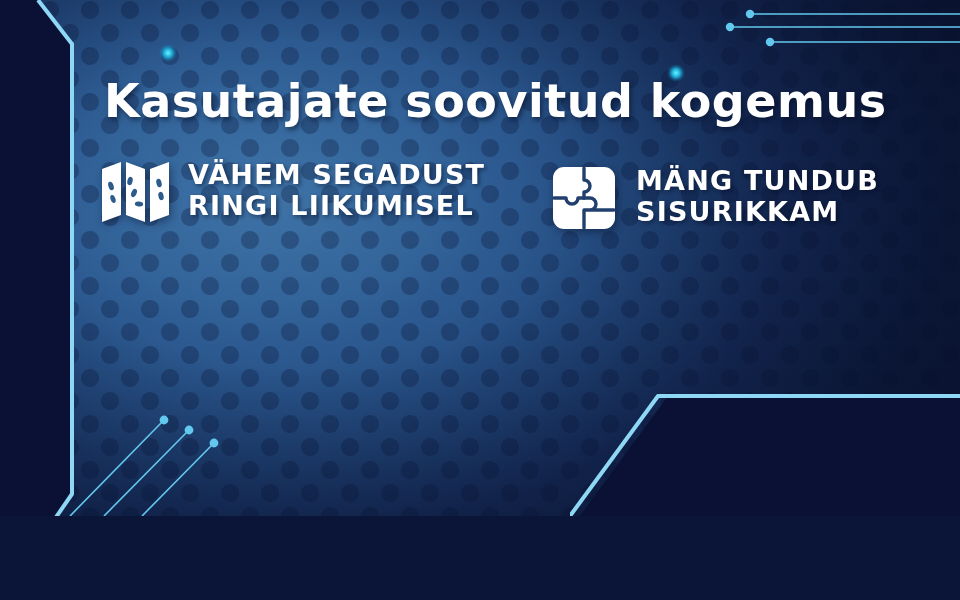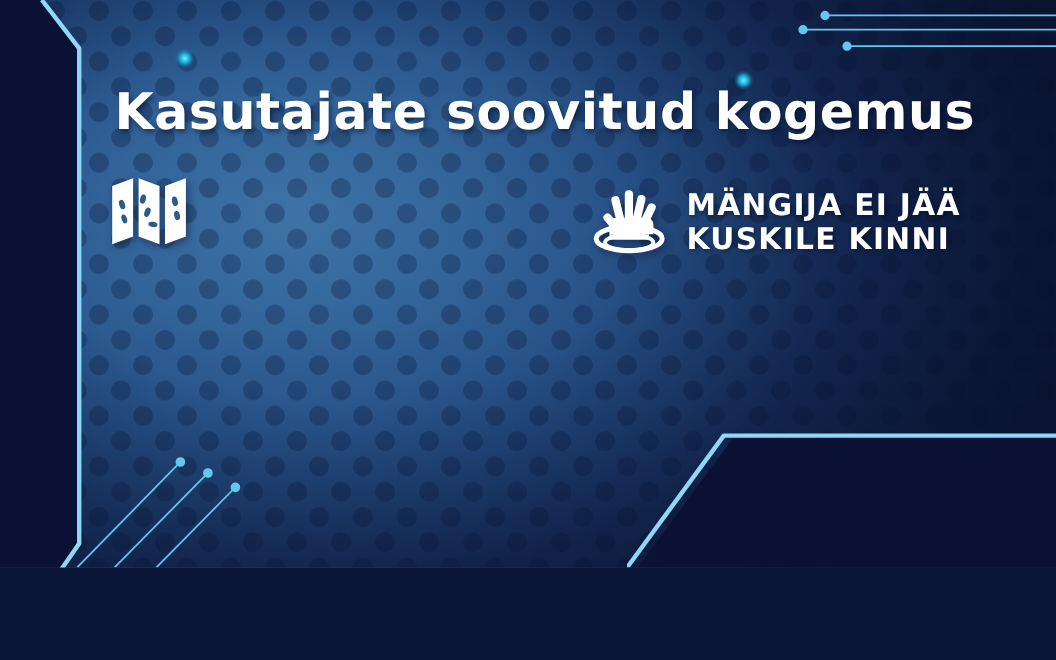--- a/index.html
+++ b/index.html
@@ -213,42 +213,35 @@
               <ellipse cx="11" cy="27" rx="2.6" ry="4.4" transform="rotate(-18 11 27)"></ellipse>
               <ellipse cx="13" cy="40" rx="2.4" ry="4.2" transform="rotate(-18 13 40)"></ellipse>
               <ellipse cx="30" cy="22" rx="2.6" ry="4.2" transform="rotate(14 30 22)"></ellipse>
               <ellipse cx="34" cy="34" rx="2.6" ry="4.4" transform="rotate(22 34 34)"></ellipse>
               <ellipse cx="39" cy="45" rx="4.2" ry="2.4" transform="rotate(8 39 45)"></ellipse>
               <ellipse cx="59" cy="24" rx="2.6" ry="4.4" transform="rotate(-12 59 24)"></ellipse>
               <ellipse cx="61" cy="37" rx="2.6" ry="4.2" transform="rotate(-12 61 37)"></ellipse>
             </g>
           </svg>
         </div>
+        <div class="label">VÄHEM SEGADUST RINGI LIIKUMISEL</div>
       </div>
 
-
-
-      <div class="feature" id="feature-3">
+      <div class="feature" id="feature-1">
         <div class="icon-wrap">
-          <svg width="72" height="64" viewBox="0 0 72 64" aria-hidden="true">
-            <g fill="#ffffff">
-
-              <rect x="32" y="1" width="7.5" height="30" rx="3.7"></rect>
-              <rect x="22" y="6" width="7.5" height="27" rx="3.7" transform="rotate(-14 25.7 19)"></rect>
-              <rect x="41" y="5" width="7.5" height="28" rx="3.7" transform="rotate(13 44.7 19)"></rect>
-              <rect x="49" y="12" width="7.5" height="24" rx="3.7" transform="rotate(26 52.7 24)"></rect>
-
-              <rect x="16" y="21" width="7.5" height="19" rx="3.7" transform="rotate(-40 19.7 30)"></rect>
-
-              <path d="M24 26 L52 26 a6 6 0 0 1 6 6 l0 9 -40 0 0 -9 a6 6 0 0 1 6 -6 Z"></path>
+          <svg width="64" height="64" viewBox="0 0 64 64" aria-hidden="true">
+            <rect x="1" y="1" width="62" height="62" rx="11" fill="#ffffff"></rect>
+            <g stroke="#22406e" stroke-width="3.4" fill="none" stroke-linecap="round" stroke-linejoin="round">
+              <path d="M32 2 L32 14 a6 6 0 1 1 0 12 L32 32"></path>
+              <path d="M2 32 L14 32 a6 6 0 1 0 12 0 L32 32"></path>
+              <path d="M32 32 L38 32 a6 6 0 1 1 0 12 L62 44 M38 44 L32 44 L32 62"></path>
             </g>
-
-            <ellipse cx="36" cy="45" rx="30" ry="11" fill="none" stroke="#ffffff" stroke-width="4.5"></ellipse>
-            <ellipse cx="36" cy="48.5" rx="22" ry="7" fill="none" stroke="#ffffff" stroke-width="3.6"></ellipse>
-            <path d="M18 41 L54 41 L54 46 L18 46 Z" fill="#ffffff"></path>
+            <path d="M32 32 L62 32" stroke="#22406e" stroke-width="3.4" stroke-linecap="round" fill="none" opacity="0"></path>
           </svg>
         </div>
-        <div class="label">MÄNGIJA EI JÄÄ KUSKILE KINNI</div>
+        <div class="label">MÄNG TUNDUB SISURIKKAM</div>
       </div>
+
+
 
     </div>
   </div>
 </div>
 
 </body></html>

